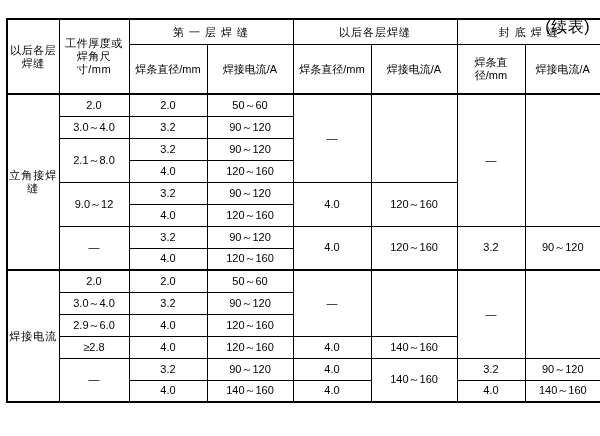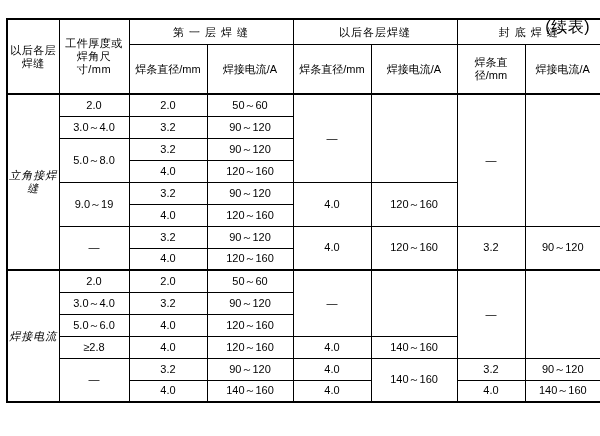--- a/index.html
+++ b/index.html
@@ -64,21 +64,20 @@
     line-height: 15px;
     letter-spacing: 0.5px;
   }
   .rowcell {
     height: 22px;
   }
   .pos-cell {
     font-size: 12px;
     line-height: 17px;
     letter-spacing: 1px;
-    font-style: italic;
   }
   .pos-cell span {
     display: block;
   }
   .thick {
     font-size: 11px;
   }
   .dash {
     font-size: 13px;
   }
@@ -134,30 +133,30 @@
       <td rowspan="4" class="dash"></td>
       <td rowspan="6" class="dash">—</td>
       <td rowspan="6" class="dash"></td>
     </tr>
     <tr class="rowcell">
       <td class="thick">3.0～4.0</td>
       <td>3.2</td>
       <td>90～120</td>
     </tr>
     <tr class="rowcell">
-      <td rowspan="2" class="thick">5.0～8.0</td>
-      <td>3.2</td>
-      <td>90～120</td>
-    </tr>
-    <tr class="rowcell">
-      <td>4.0</td>
-      <td>120～160</td>
-    </tr>
-    <tr class="rowcell">
-      <td rowspan="2" class="thick">9.0～19</td>
+      <td rowspan="2" class="thick">2.1～8.0</td>
+      <td>3.2</td>
+      <td>90～120</td>
+    </tr>
+    <tr class="rowcell">
+      <td>4.0</td>
+      <td>120～160</td>
+    </tr>
+    <tr class="rowcell">
+      <td rowspan="2" class="thick">9.0～12</td>
       <td>3.2</td>
       <td>90～120</td>
       <td rowspan="2">4.0</td>
       <td rowspan="2">120～160</td>
     </tr>
     <tr class="rowcell">
       <td>4.0</td>
       <td>120～160</td>
     </tr>
     <tr class="rowcell">
@@ -185,21 +184,21 @@
       <td rowspan="3" class="dash"></td>
       <td rowspan="4" class="dash">—</td>
       <td rowspan="4" class="dash"></td>
     </tr>
     <tr class="rowcell">
       <td class="thick">3.0～4.0</td>
       <td>3.2</td>
       <td>90～120</td>
     </tr>
     <tr class="rowcell">
-      <td class="thick">5.0～6.0</td>
+      <td class="thick">2.9～6.0</td>
       <td>4.0</td>
       <td>120～160</td>
     </tr>
     <tr class="rowcell">
       <td class="thick">≥2.8</td>
       <td>4.0</td>
       <td>120～160</td>
       <td>4.0</td>
       <td>140～160</td>
     </tr>

